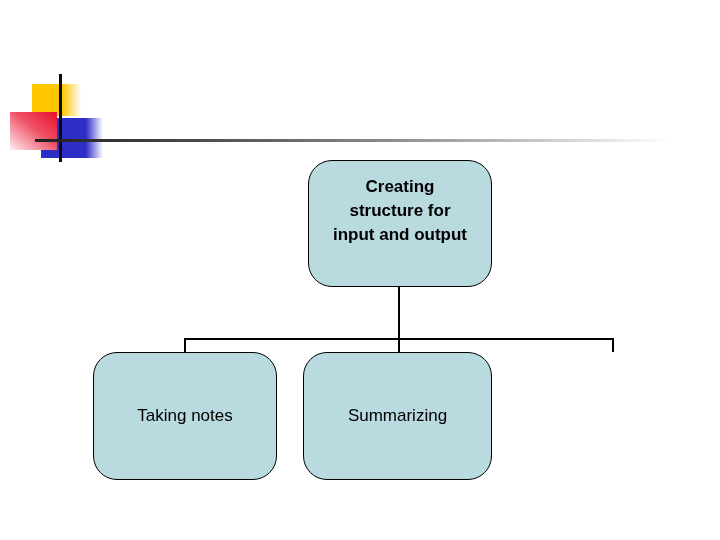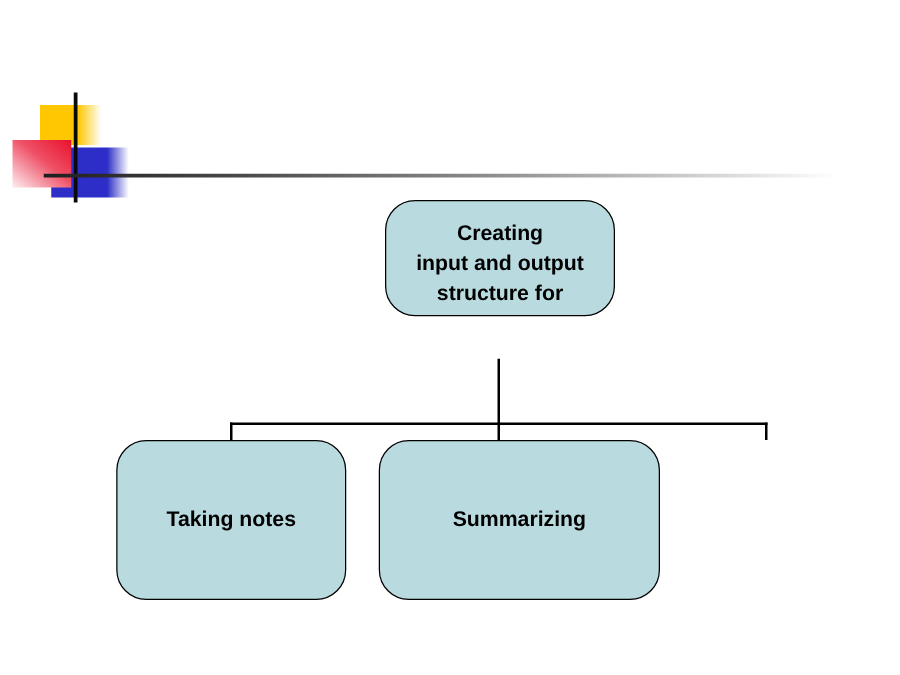--- a/index.html
+++ b/index.html
@@ -48,54 +48,54 @@
     position: absolute;
     background: #b9dade;
     border: 1px solid #000000;
     border-radius: 24px;
     box-sizing: border-box;
     color: #000000;
     font-size: 17px;
     text-align: center;
   }
   .node-root {
-    left: 308px; top: 160px; width: 184px; height: 93px;
+    left: 308px; top: 160px; width: 184px; height: 127px;
     font-weight: bold;
     line-height: 24px;
     padding-top: 14px;
   }
   .node-child {
     top: 352px; width: 184px; height: 128px;
     display: flex; align-items: center; justify-content: center;
-    font-weight: bold;
+    font-weight: normal;
   }
   .node-child-1 { left: 93px; }
-  .node-child-2 { left: 303px; width: 225px; }
+  .node-child-2 { left: 303px; width: 189px; }
   .node-child-3 { left: 521px; }
 </style>
 </head>
 <body>
 
 <div class="slide">
 
   <div class="decor decor-yellow"></div>
   <div class="decor decor-blue"></div>
   <div class="decor decor-red"></div>
   <div class="decor decor-vline"></div>
   <div class="decor decor-hline"></div>
 
   <div class="conn conn-stem"></div>
   <div class="conn conn-hbar"></div>
   <div class="conn conn-drop-left"></div>
   <div class="conn conn-drop-right"></div>
 
   <div class="node node-root">
     <div>Creating</div>
+    <div>structure for</div>
     <div>input and output</div>
-    <div>structure for</div>
   </div>
 
   <div class="node node-child node-child-1">
     <span>Taking notes</span>
   </div>
   <div class="node node-child node-child-2">
     <span>Summarizing</span>
   </div>
 
 </div>

